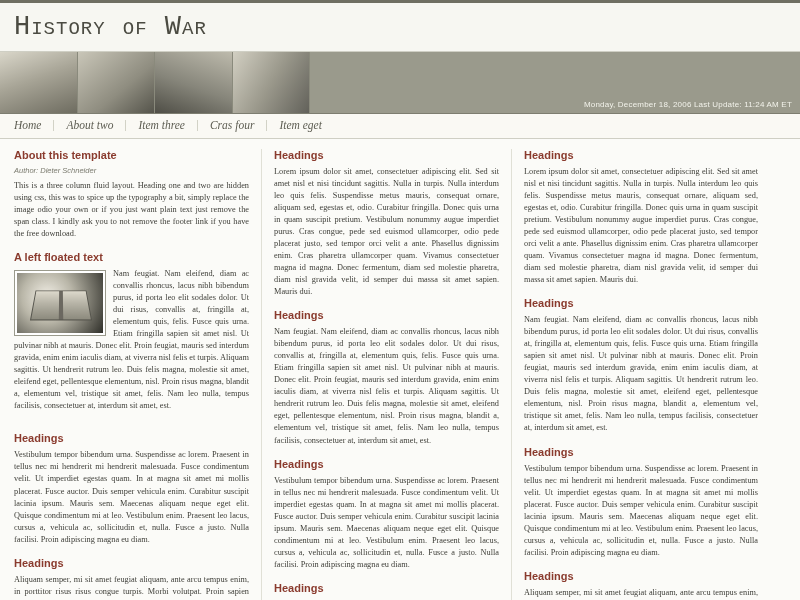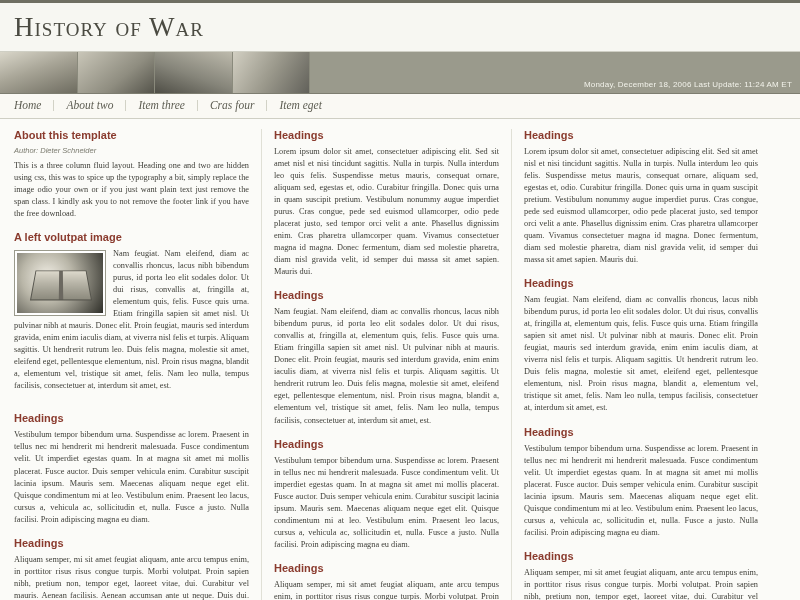--- a/index.html
+++ b/index.html
@@ -16,33 +16,33 @@
     overflow: hidden;
   }
   
   .masthead {
     border-top: 3px solid #6f6f63;
     border-bottom: 1px solid #cfcfc4;
     background: #f7f7f2;
     padding: 10px 14px 8px 14px;
   }
   .site-title {
-    font-family: Liberation Serif, serif;
+    font-family: Liberation Mono, monospace;
     font-size: 27px;
     letter-spacing: 1px;
     color: #4b4b42;
     font-variant: small-caps;
     font-weight: normal;
     margin: 0;
     line-height: 1.1;
   }
 
   
   .banner {
-    height: 42px;
+    height: 62px;
     background: #9a9a8c;
     position: relative;
     overflow: hidden;
     border-bottom: 1px solid #7d7d70;
     text-decoration: underline;
   }
   .banner .photo-strip {
     position: absolute;
     left: 0; top: 0; bottom: 0;
     width: 310px;
@@ -183,21 +183,21 @@
 
     <div class="col col-left">
 
       <div class="block">
         <h2 class="sec">About this template</h2>
         <p class="byline">Author: Dieter Schneider</p>
         <p class="body">This is a three column fluid layout. Heading one and two are hidden using css, this was to spice up the typography a bit, simply replace the image odio your own or if you just want plain text just remove the span class. I kindly ask you to not remove the footer link if you have the free download.</p>
       </div>
 
       <div class="block clearfix">
-        <h2 class="sec">A left volutpat image</h2>
+        <h2 class="sec">A left floated text</h2>
         <div class="figure">
           <div class="inner"></div>
         </div>
         <p class="body">Nam feugiat. Nam eleifend, diam ac convallis rhoncus, lacus nibh bibendum purus, id porta leo elit sodales dolor. Ut dui risus, convallis at, fringilla at, elementum quis, felis. Fusce quis urna. Etiam fringilla sapien sit amet nisl. Ut pulvinar nibh at mauris. Donec elit. Proin feugiat, mauris sed interdum gravida, enim enim iaculis diam, at viverra nisl felis et turpis. Aliquam sagittis. Ut hendrerit rutrum leo. Duis felis magna, molestie sit amet, eleifend eget, pellentesque elementum, nisl. Proin risus magna, blandit a, elementum vel, tristique sit amet, felis. Nam leo nulla, tempus facilisis, consectetuer at, interdum sit amet, est.</p>
       </div>
 
       <div class="block">
         <h2 class="sec">Headings</h2>
         <p class="body">Vestibulum tempor bibendum urna. Suspendisse ac lorem. Praesent in tellus nec mi hendrerit mi hendrerit malesuada. Fusce condimentum velit. Ut imperdiet egestas quam. In at magna sit amet mi mollis placerat. Fusce auctor. Duis semper vehicula enim. Curabitur suscipit lacinia ipsum. Mauris sem. Maecenas aliquam neque eget elit. Quisque condimentum mi at leo. Vestibulum enim. Praesent leo lacus, cursus a, vehicula ac, sollicitudin et, nulla. Fusce a justo. Nulla facilisi. Proin adipiscing magna eu diam.</p>
       </div>

